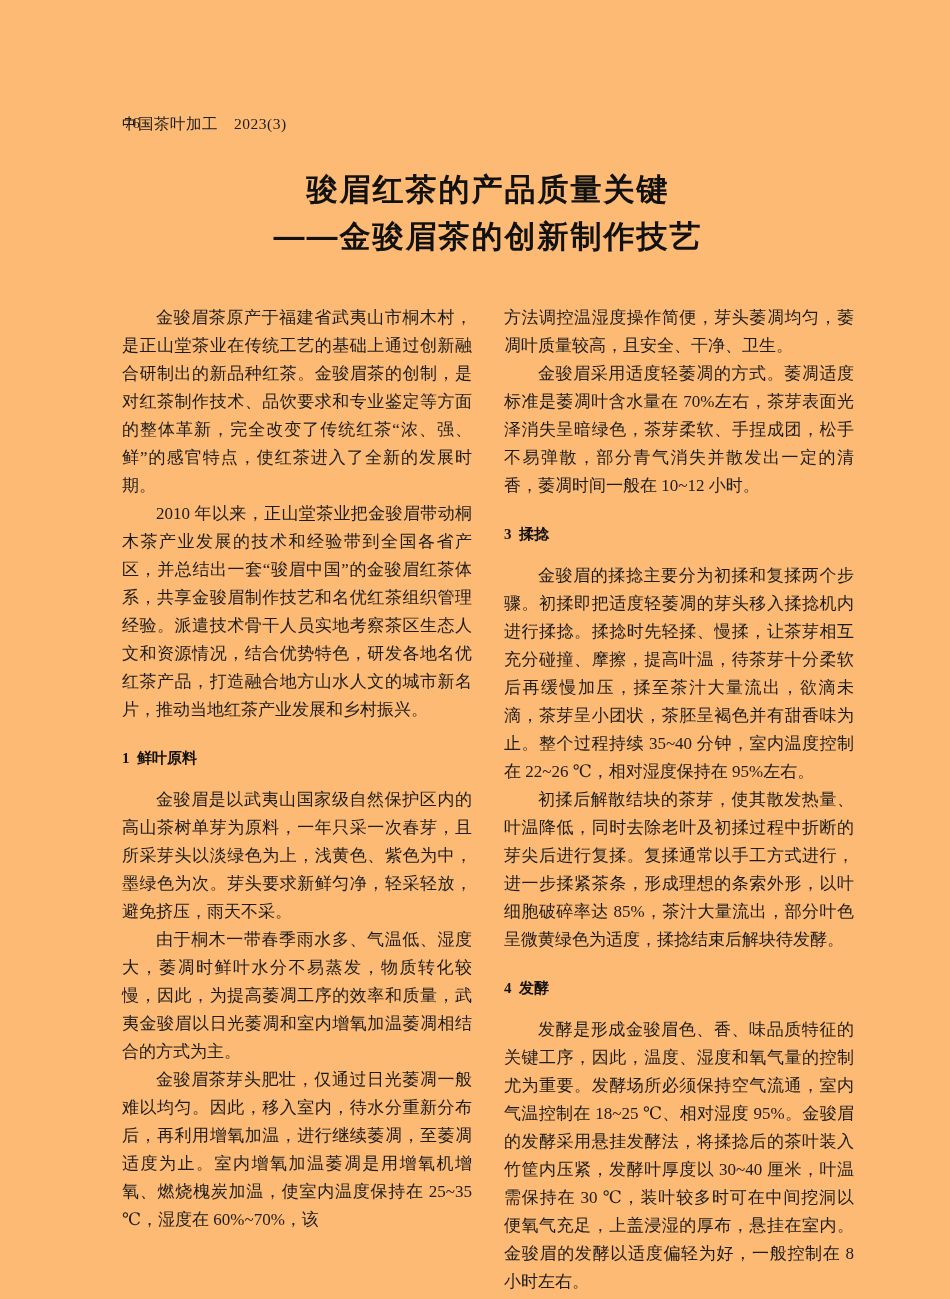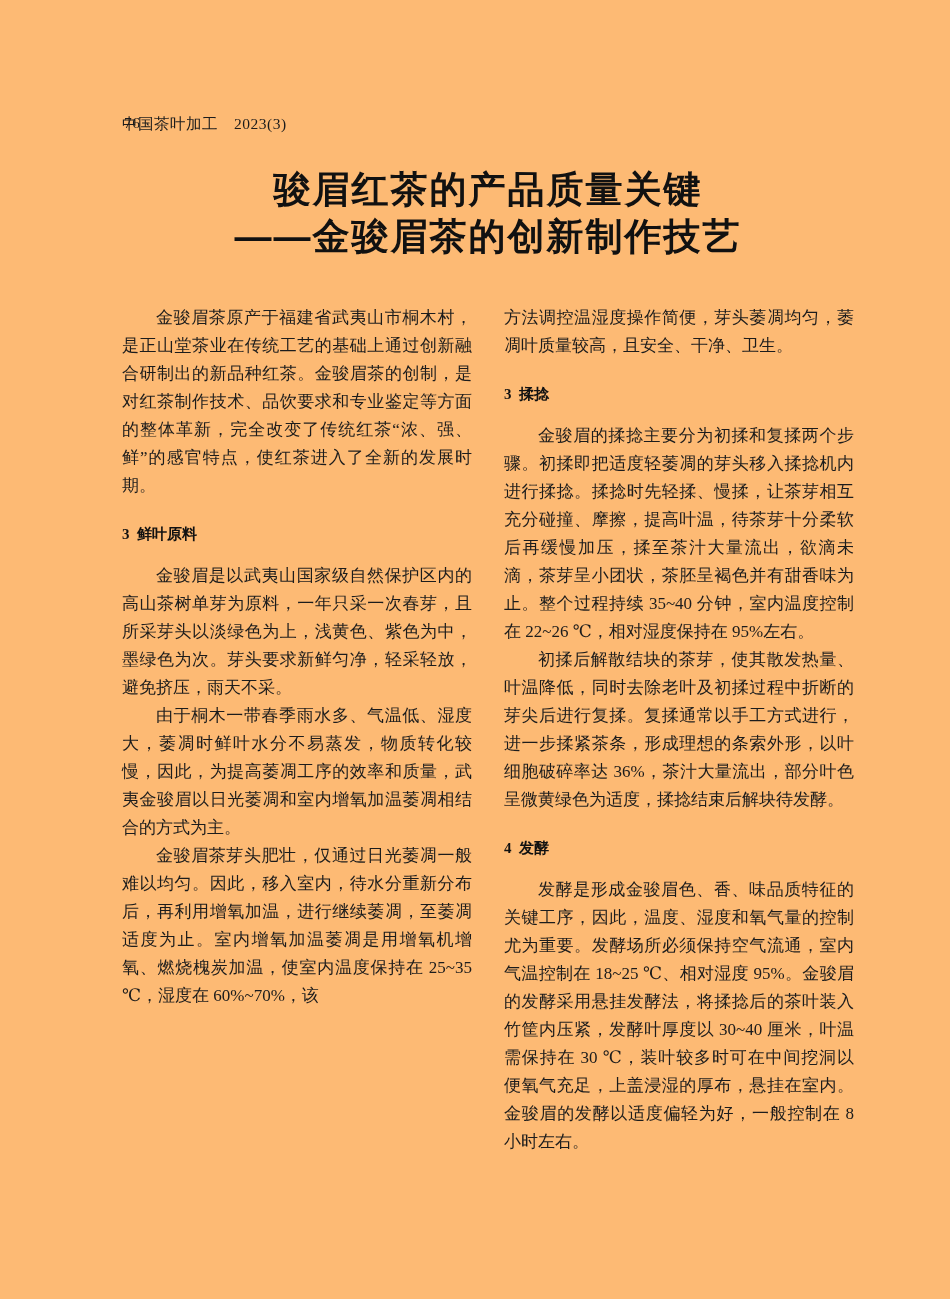--- a/index.html
+++ b/index.html
@@ -39,21 +39,21 @@
   .article-title {
     margin-top: 30px;
     text-align: center;
     font-family: "Liberation Sans", "DejaVu Sans", sans-serif;
     font-weight: 700;
     color: #111;
   }
   .article-title .t1,
   .article-title .t2 {
     display: block;
-    font-size: 37px;
+    font-size: 31px;
     line-height: 47px;
     letter-spacing: 2px;
   }
   
   .columns {
     display: flex;
     gap: 32px;
     margin-top: 44px;
   }
   .col {
@@ -92,31 +92,33 @@
 
   <h1 class="article-title">
     <span class="t1">骏眉红茶的产品质量关键</span>
     <span class="t2">——金骏眉茶的创新制作技艺</span>
   </h1>
 
   <div class="columns">
 
     <div class="col">
       <p>金骏眉茶原产于福建省武夷山市桐木村，是正山堂茶业在传统工艺的基础上通过创新融合研制出的新品种红茶。金骏眉茶的创制，是对红茶制作技术、品饮要求和专业鉴定等方面的整体革新，完全改变了传统红茶“浓、强、鲜”的感官特点，使红茶进入了全新的发展时期。</p>
-      <h2 class="section">3  鲜叶原料</h2>
+      <p>2010 年以来，正山堂茶业把金骏眉带动桐木茶产业发展的技术和经验带到全国各省产区，并总结出一套“骏眉中国”的金骏眉红茶体系，共享金骏眉制作技艺和名优红茶组织管理经验。派遣技术骨干人员实地考察茶区生态人文和资源情况，结合优势特色，研发各地名优红茶产品，打造融合地方山水人文的城市新名片，推动当地红茶产业发展和乡村振兴。</p>
+      <h2 class="section">1  鲜叶原料</h2>
       <p>金骏眉是以武夷山国家级自然保护区内的高山茶树单芽为原料，一年只采一次春芽，且所采芽头以淡绿色为上，浅黄色、紫色为中，墨绿色为次。芽头要求新鲜匀净，轻采轻放，避免挤压，雨天不采。</p>
       <p>由于桐木一带春季雨水多、气温低、湿度大，萎凋时鲜叶水分不易蒸发，物质转化较慢，因此，为提高萎凋工序的效率和质量，武夷金骏眉以日光萎凋和室内增氧加温萎凋相结合的方式为主。</p>
       <p>金骏眉茶芽头肥壮，仅通过日光萎凋一般难以均匀。因此，移入室内，待水分重新分布后，再利用增氧加温，进行继续萎凋，至萎凋适度为止。室内增氧加温萎凋是用增氧机增氧、燃烧槐炭加温，使室内温度保持在 25~35 ℃，湿度在 60%~70%，该</p>
     </div>
 
     <div class="col">
       <p class="no-indent">方法调控温湿度操作简便，芽头萎凋均匀，萎凋叶质量较高，且安全、干净、卫生。</p>
+      <p>金骏眉采用适度轻萎凋的方式。萎凋适度标准是萎凋叶含水量在 70%左右，茶芽表面光泽消失呈暗绿色，茶芽柔软、手捏成团，松手不易弹散，部分青气消失并散发出一定的清香，萎凋时间一般在 10~12 小时。</p>
       <h2 class="section">3  揉捻</h2>
       <p>金骏眉的揉捻主要分为初揉和复揉两个步骤。初揉即把适度轻萎凋的芽头移入揉捻机内进行揉捻。揉捻时先轻揉、慢揉，让茶芽相互充分碰撞、摩擦，提高叶温，待茶芽十分柔软后再缓慢加压，揉至茶汁大量流出，欲滴未滴，茶芽呈小团状，茶胚呈褐色并有甜香味为止。整个过程持续 35~40 分钟，室内温度控制在 22~26 ℃，相对湿度保持在 95%左右。</p>
-      <p>初揉后解散结块的茶芽，使其散发热量、叶温降低，同时去除老叶及初揉过程中折断的芽尖后进行复揉。复揉通常以手工方式进行，进一步揉紧茶条，形成理想的条索外形，以叶细胞破碎率达 36%，茶汁大量流出，部分叶色呈微黄绿色为适度，揉捻结束后解块待发酵。</p>
+      <p>初揉后解散结块的茶芽，使其散发热量、叶温降低，同时去除老叶及初揉过程中折断的芽尖后进行复揉。复揉通常以手工方式进行，进一步揉紧茶条，形成理想的条索外形，以叶细胞破碎率达 85%，茶汁大量流出，部分叶色呈微黄绿色为适度，揉捻结束后解块待发酵。</p>
       <h2 class="section">4  发酵</h2>
       <p>发酵是形成金骏眉色、香、味品质特征的关键工序，因此，温度、湿度和氧气量的控制尤为重要。发酵场所必须保持空气流通，室内气温控制在 18~25 ℃、相对湿度 95%。金骏眉的发酵采用悬挂发酵法，将揉捻后的茶叶装入竹筐内压紧，发酵叶厚度以 30~40 厘米，叶温需保持在 30 ℃，装叶较多时可在中间挖洞以便氧气充足，上盖浸湿的厚布，悬挂在室内。金骏眉的发酵以适度偏轻为好，一般控制在 8 小时左右。</p>
 
     </div>
 
   </div>
 
 </div>
 
 </body></html>

